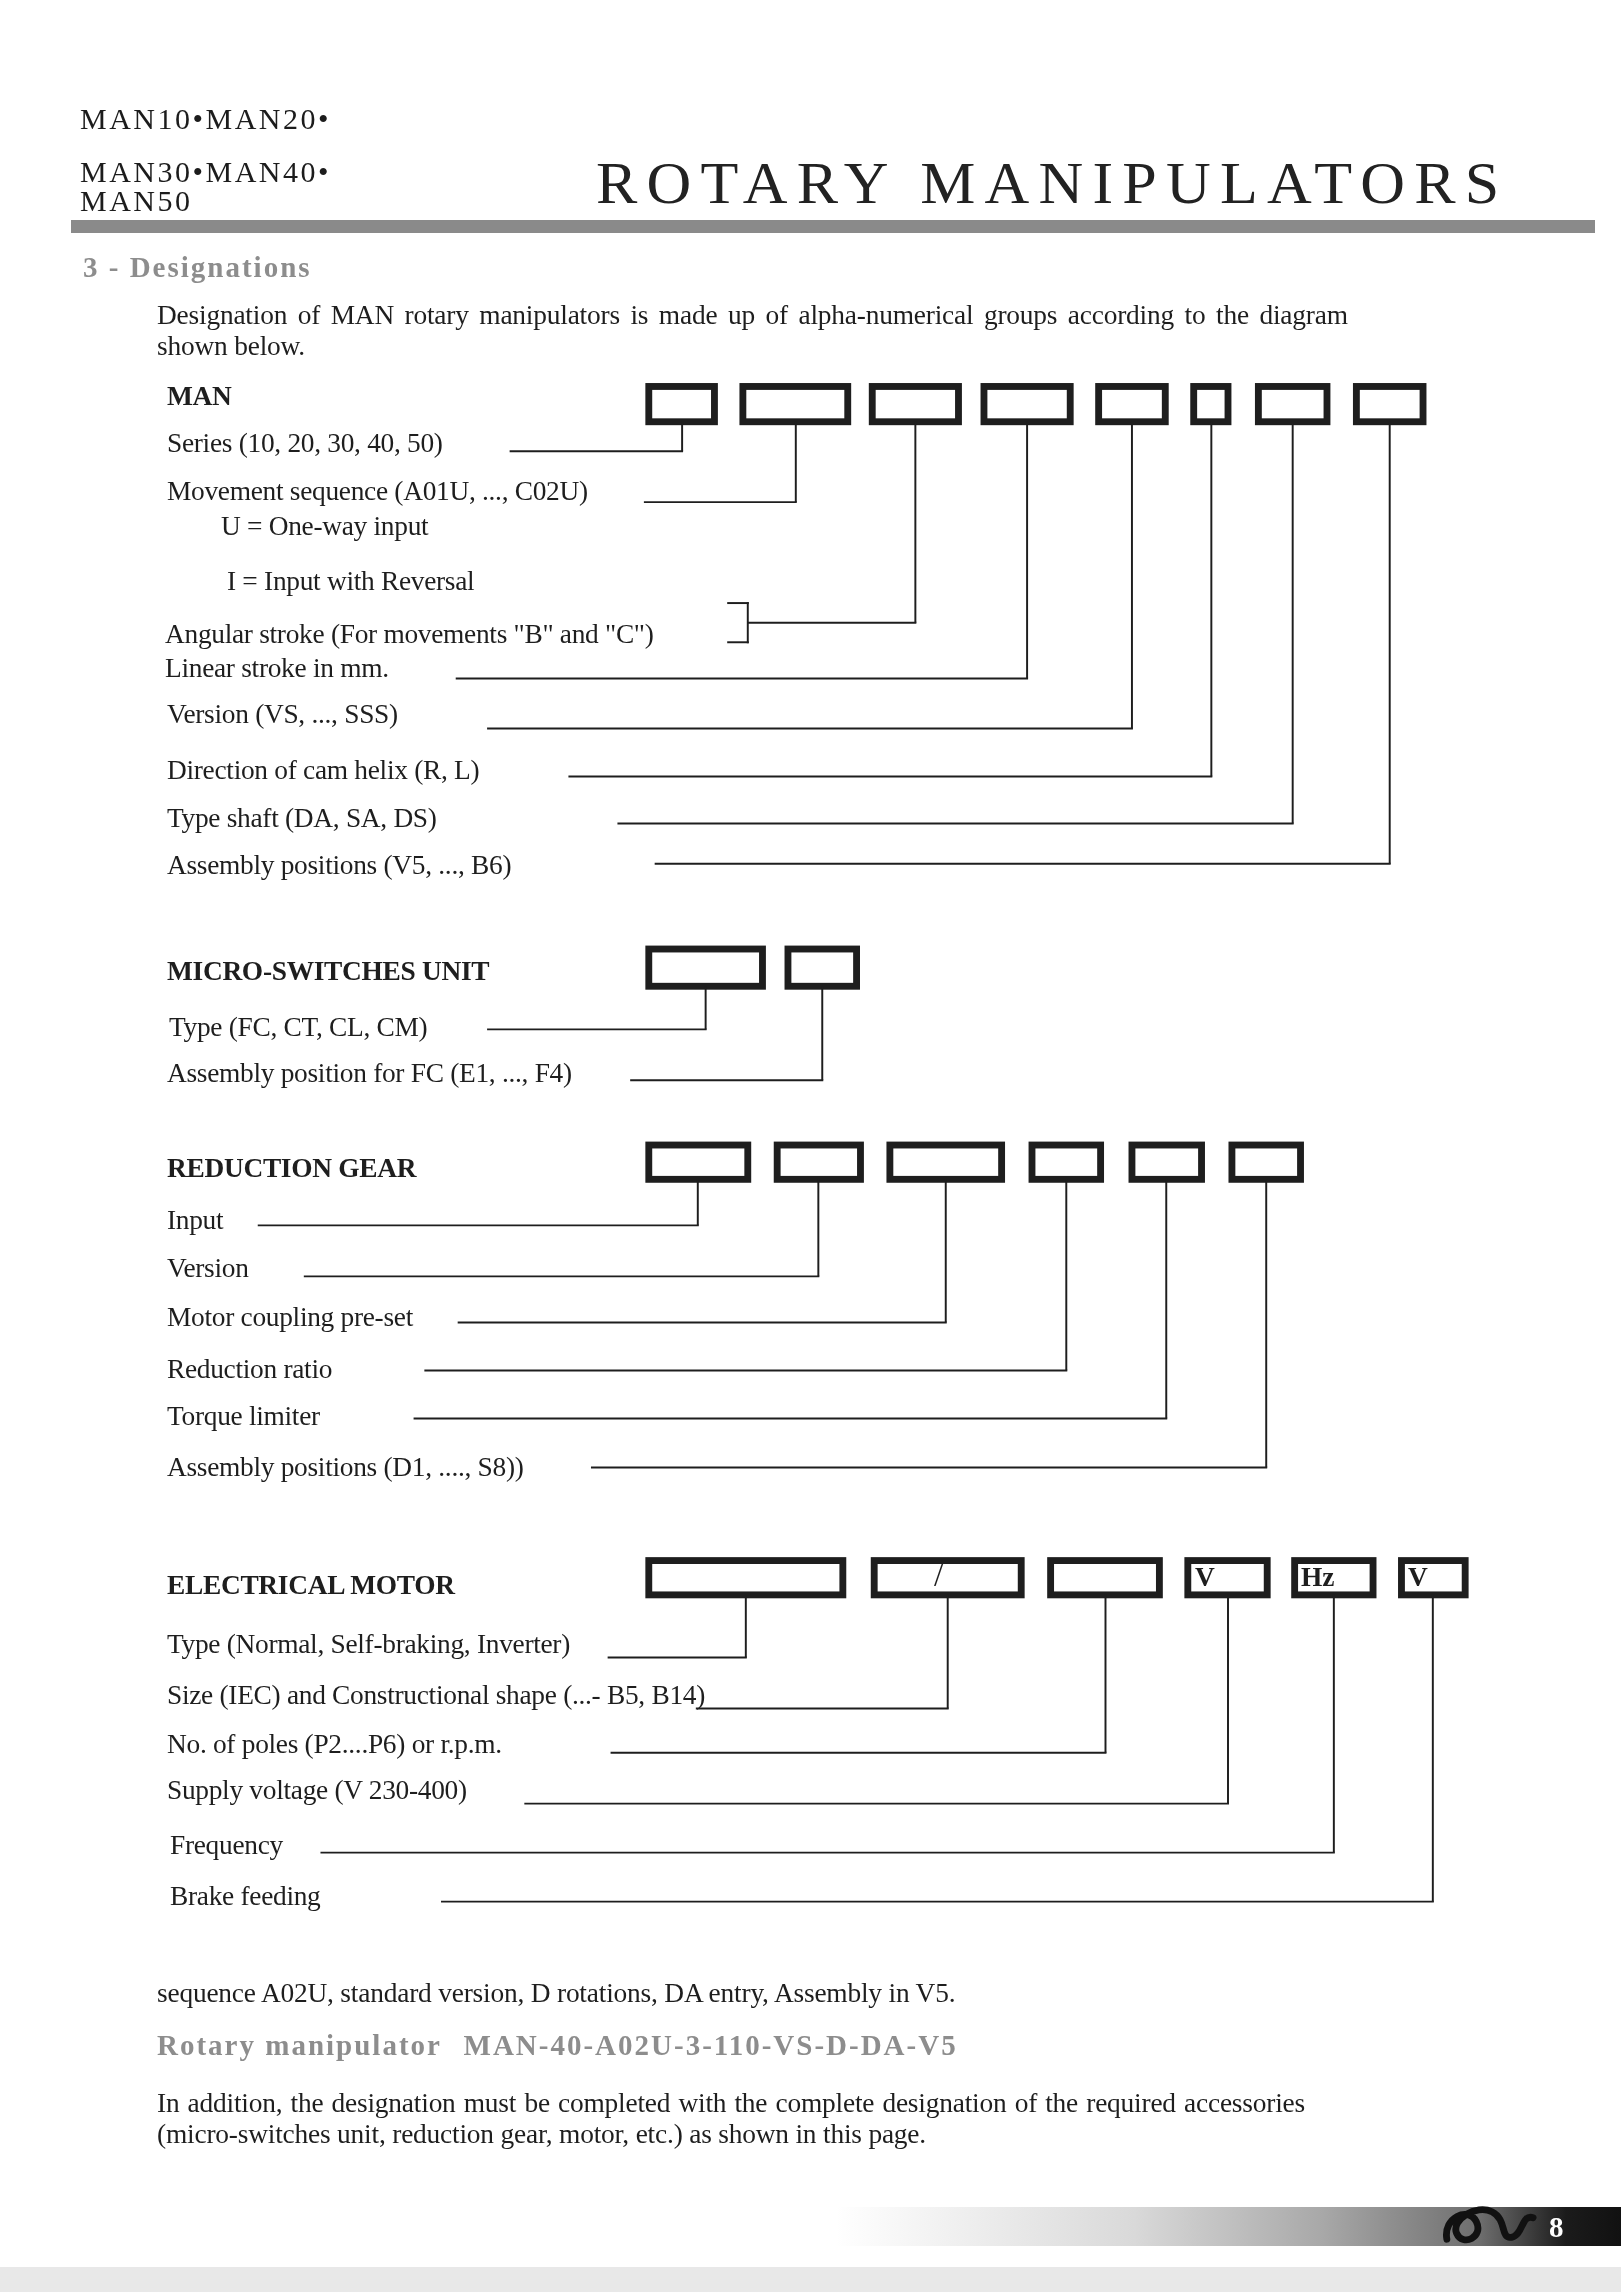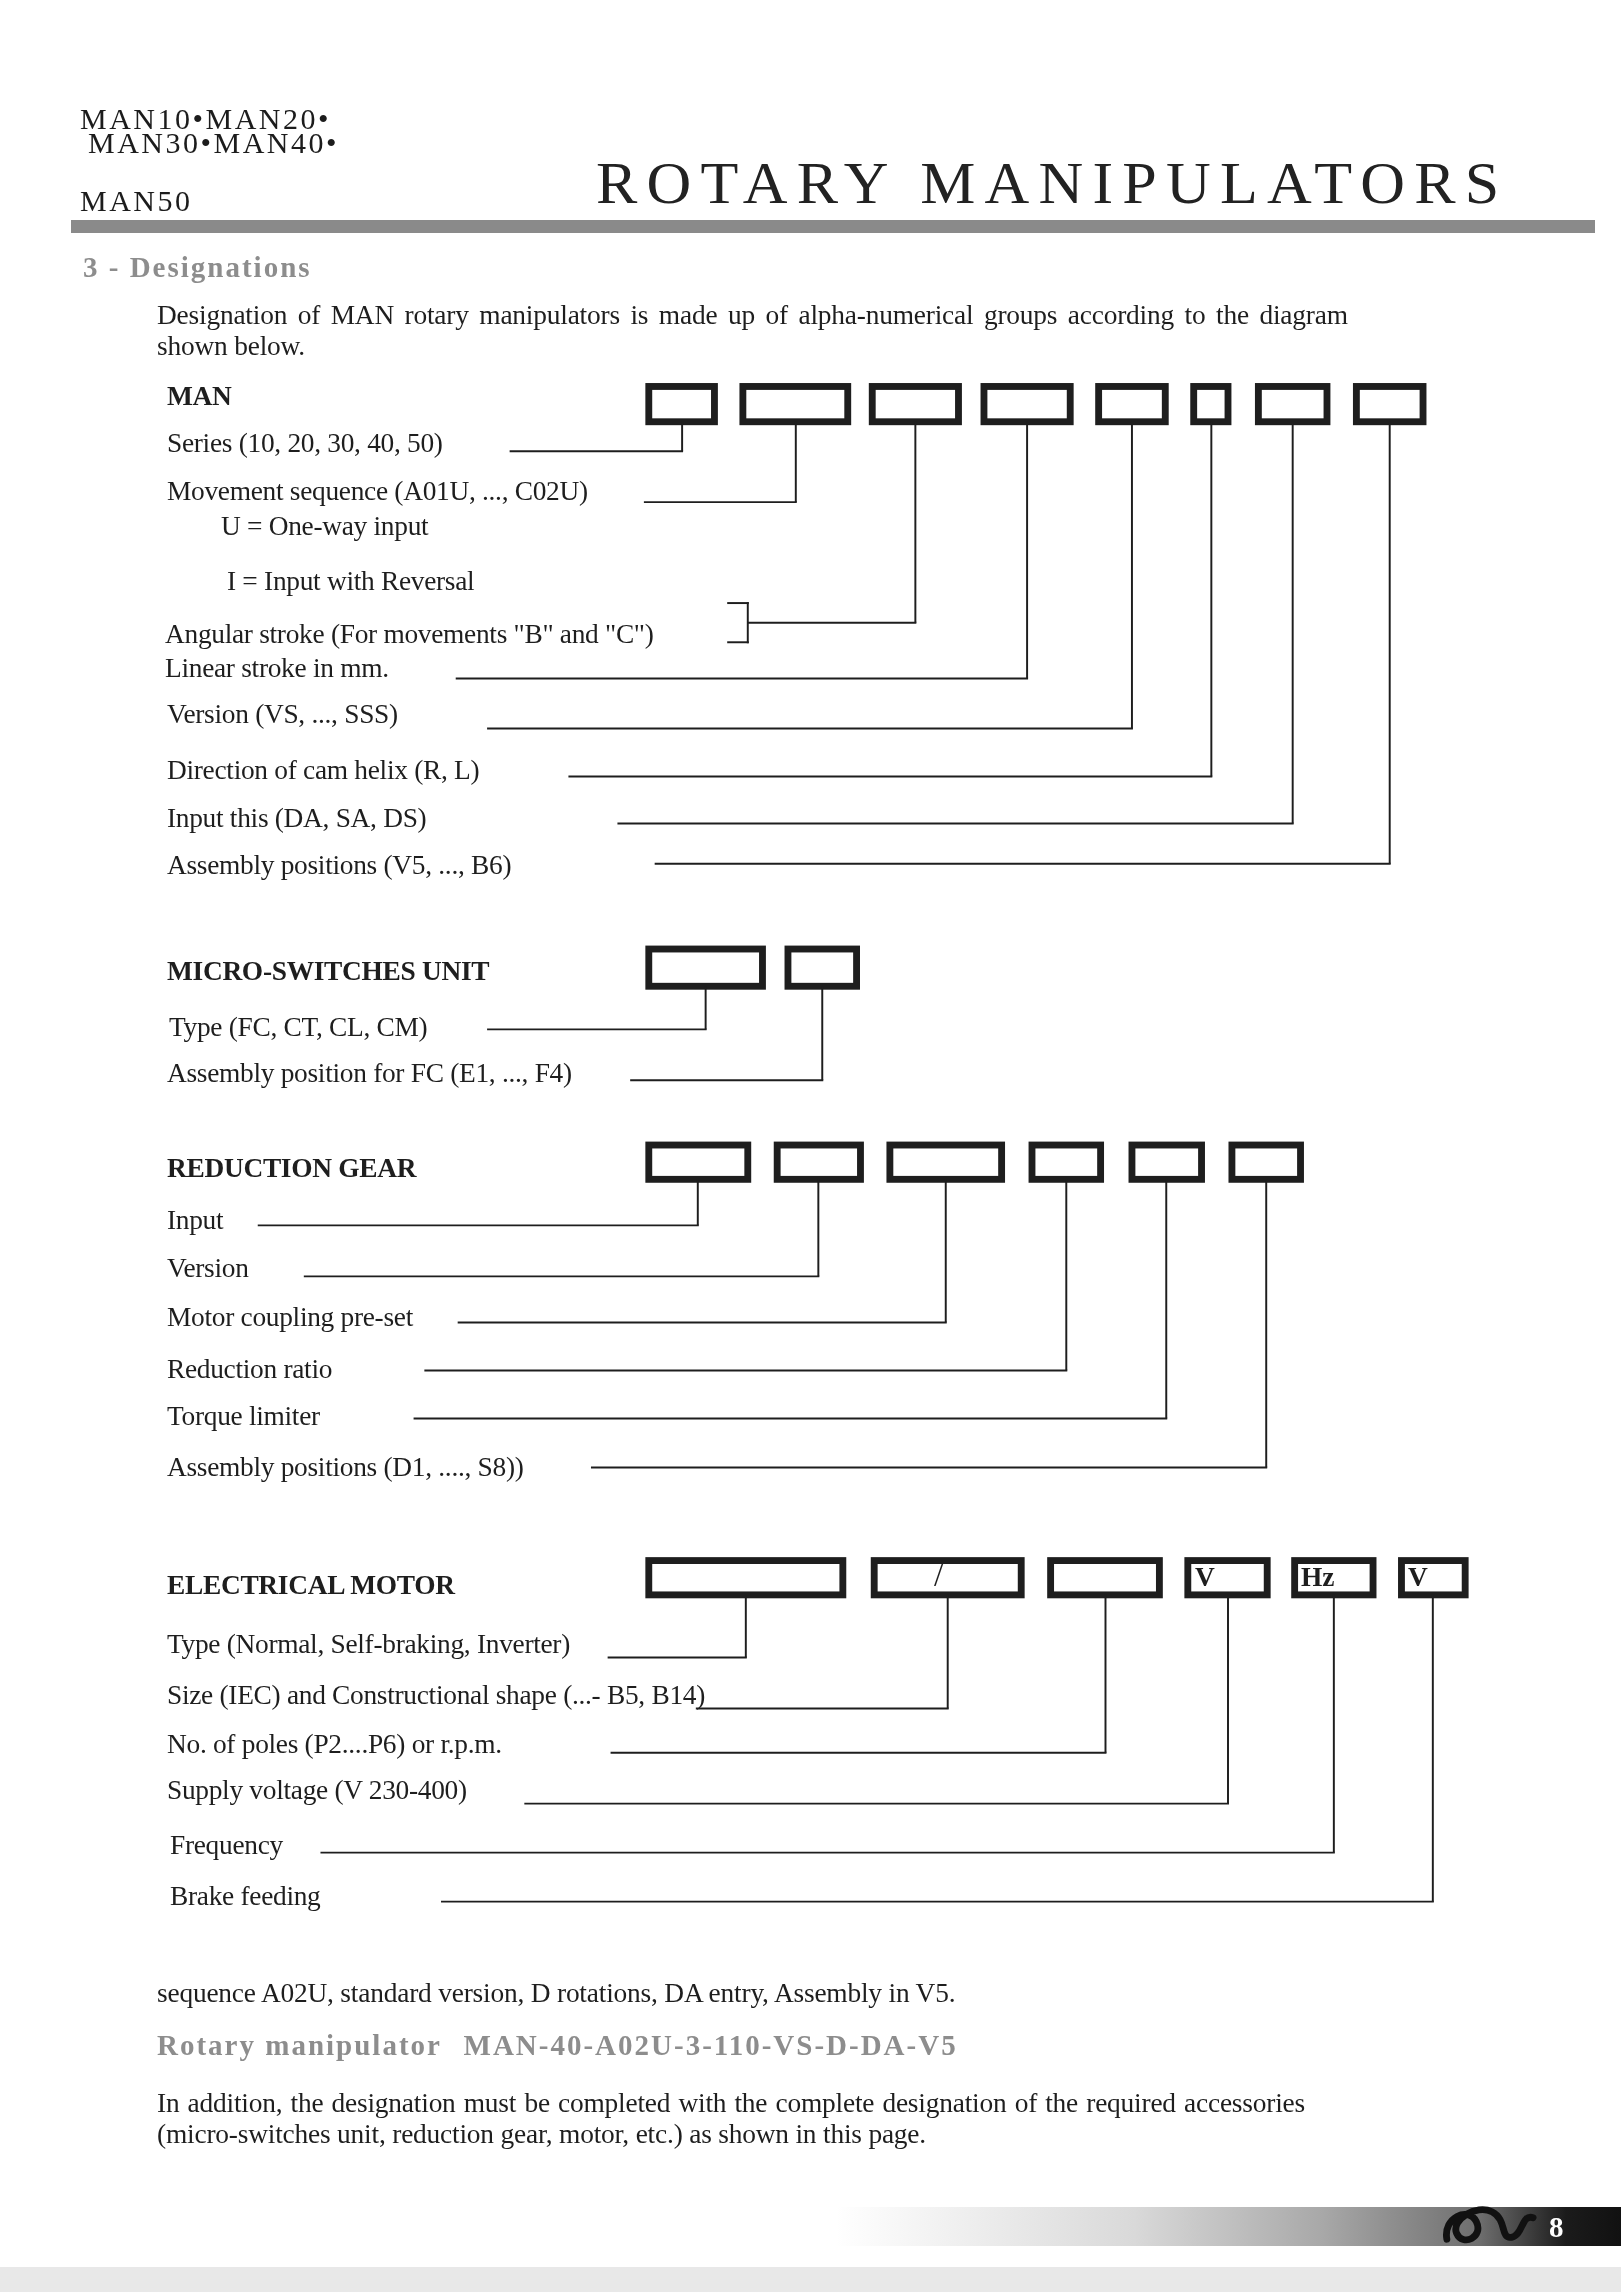--- a/index.html
+++ b/index.html
@@ -22,21 +22,21 @@
   svg{position:absolute;left:0;top:0;}
   .diagram line{stroke:#1e1e1e;stroke-width:2;}
   .diagram rect{stroke:#1e1e1e;stroke-width:7;fill:none;}
 </style>
 </head>
 <body>
 
 <div class="page">
 
   <div class="abs models" style="left:80px;top:102px;">MAN10•MAN20•</div>
-  <div class="abs models" style="left:80px;top:126px;margin-left:8px;">MAN30•MAN40•</div>
+  <div class="abs models" style="left:80px;top:155px;">MAN30•MAN40•</div>
   <div class="abs models" style="left:80px;top:184px;">MAN50</div>
   <div class="abs title" style="left:596px;top:149px;">ROTARY MANIPULATORS</div>
   <div class="rule"></div>
 
   <div class="abs gray-head" style="left:83px;top:251px;">3 - Designations</div>
 
   <div class="abs para ws4" style="left:157px;top:300px;">Designation of MAN rotary manipulators is made up of alpha-numerical groups according to the diagram</div>
   <div class="abs para" style="left:157px;top:331px;">shown below.</div>
 
   <svg class="diagram" width="1621" height="2293" viewBox="0 0 1654 2339">
@@ -132,21 +132,21 @@
 
   <div class="abs lbl bold" style="left:167px;top:381px;">MAN</div>
   <div class="abs lbl" style="left:167px;top:428px;">Series (10, 20, 30, 40, 50)</div>
   <div class="abs lbl" style="left:167px;top:476px;">Movement sequence (A01U, ..., C02U)</div>
   <div class="abs lbl" style="left:221px;top:511px;">U = One-way input</div>
   <div class="abs lbl" style="left:227px;top:542px;margin-top:24px;">I  = Input with Reversal</div>
   <div class="abs lbl" style="left:165px;top:619px;">Angular stroke (For movements "B" and "C")</div>
   <div class="abs lbl" style="left:165px;top:653px;">Linear stroke in mm.</div>
   <div class="abs lbl" style="left:167px;top:699px;">Version  (VS, ..., SSS)</div>
   <div class="abs lbl" style="left:167px;top:755px;">Direction of cam helix   (R, L)</div>
-  <div class="abs lbl" style="left:167px;top:803px;">Input this (DA, SA, DS)</div>
+  <div class="abs lbl" style="left:167px;top:803px;">Type shaft (DA, SA, DS)</div>
   <div class="abs lbl" style="left:167px;top:850px;">Assembly positions  (V5, ..., B6)</div>
 
   <div class="abs lbl bold" style="left:167px;top:956px;">MICRO-SWITCHES UNIT</div>
   <div class="abs lbl" style="left:169px;top:1012px;">Type  (FC, CT, CL, CM)</div>
   <div class="abs lbl" style="left:167px;top:1058px;">Assembly position for FC  (E1, ..., F4)</div>
 
   <div class="abs lbl bold" style="left:167px;top:1153px;">REDUCTION GEAR</div>
   <div class="abs lbl" style="left:167px;top:1205px;">Input</div>
   <div class="abs lbl" style="left:167px;top:1253px;">Version</div>
   <div class="abs lbl" style="left:167px;top:1302px;">Motor coupling pre-set</div>

